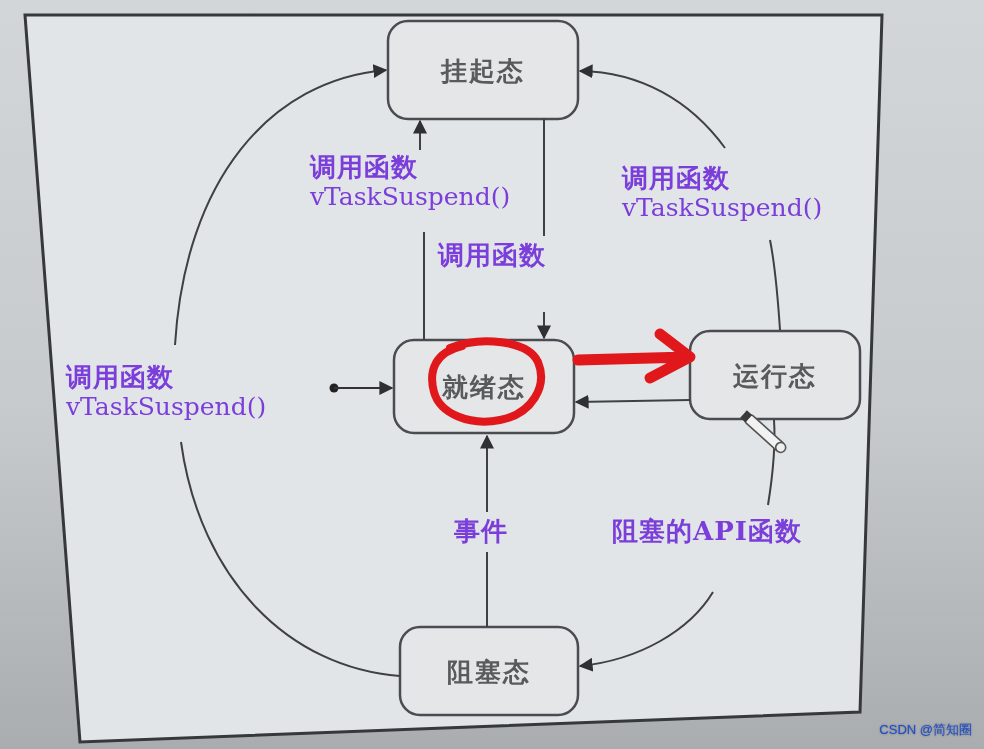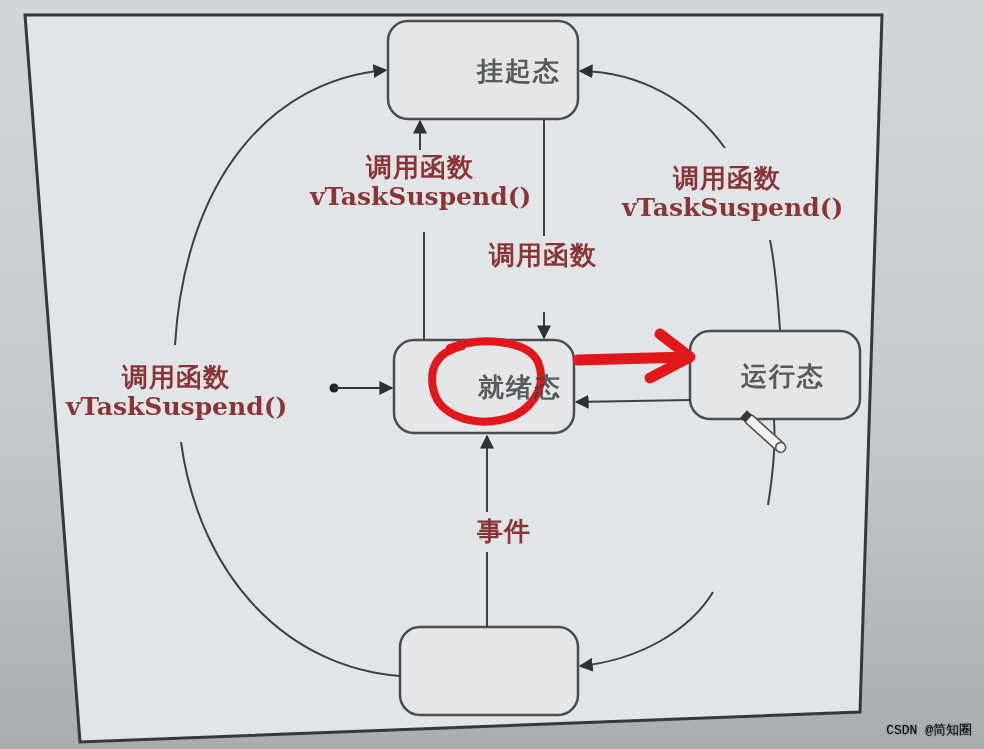--- a/index.html
+++ b/index.html
@@ -9,33 +9,33 @@
       font-family: "DejaVu Serif", "Liberation Serif", serif;
       position: relative;
     }
     .photo-bg {
       position: absolute; inset: 0;
       background: linear-gradient(180deg, #d2d6d9 0%, #c6cacd 55%, #a9adaf 100%);
     }
     .stage { position: absolute; left: 0; top: 0; width: 984px; height: 749px; }
     .stage svg { position: absolute; left: 0; top: 0; }
     .lbl {
-      position: absolute; color: #7f1d1d; font-size: 26px; line-height: 30px;
-      text-align: center; white-space: nowrap; font-weight: bold; letter-spacing: 1px;
+      position: absolute; color: #6d28d9; font-size: 26px; line-height: 30px;
+      white-space: nowrap; font-weight: bold; letter-spacing: 1px;
       opacity: 0.88;
     }
     .lbl .l1 { display: block; }
-    .lbl .l2 { display: block; font-weight: bold; font-size: 25px; letter-spacing: 0; }
+    .lbl .l2 { display: block; font-weight: normal; font-size: 25px; letter-spacing: 0; }
     .state-text {
       position: absolute; color: #404244; font-size: 26px; font-weight: bold;
-      letter-spacing: 2px; text-align: center; white-space: nowrap; opacity: 0.85; margin-left: 36px;
+      letter-spacing: 2px; text-align: center; white-space: nowrap; opacity: 0.85;
     }
     .watermark {
-      position: absolute; right: 12px; bottom: 10px; color: #000000;
-      font-family: Liberation Mono, monospace; font-size: 13px;
+      position: absolute; right: 12px; bottom: 10px; color: #1d4ed8;
+      font-family: Liberation Sans, sans-serif; font-size: 13px;
       text-shadow: 0 0 2px rgba(0,0,0,0.45);
     }
   </style>
 </head>
 <body>
 
 <div class="photo-bg"></div>
 
 <div class="stage">
   <svg width="984" height="749" viewBox="0 0 984 749">
@@ -80,37 +80,39 @@
 
     <g transform="translate(748,418) rotate(42)">
       <rect x="0" y="-5" width="44" height="10" rx="2" fill="#f2f2f2" stroke="#555" stroke-width="1.6"></rect>
       <rect x="-6" y="-5" width="7" height="10" fill="#3a3a3a"></rect>
       <circle cx="44" cy="0" r="5" fill="#eee" stroke="#555" stroke-width="1.6"></circle>
     </g>
   </svg>
 
   <div class="state-text" style="left:388px; top:54px; width:190px;">挂起态</div>
   <div class="state-text" style="left:394px; top:370px; width:180px;">就绪态</div>
-  <div class="state-text" style="left:662px; top:359px; width:170px;">运行态</div>
+  <div class="state-text" style="left:690px; top:359px; width:170px;">运行态</div>
+  <div class="state-text" style="left:400px; top:655px; width:178px;">阻塞态</div>
 
   <div class="lbl" style="left:310px; top:152px; width:220px;">
     <span class="l1">调用函数</span>
     <span class="l2">vTaskSuspend()</span>
   </div>
   <div class="lbl" style="left:438px; top:240px; width:210px;">
     <span class="l1">调用函数</span>
   </div>
   <div class="lbl" style="left:622px; top:163px; width:210px;">
     <span class="l1">调用函数</span>
     <span class="l2">vTaskSuspend()</span>
   </div>
   <div class="lbl" style="left:66px; top:362px; width:220px;">
     <span class="l1">调用函数</span>
     <span class="l2">vTaskSuspend()</span>
   </div>
   <div class="lbl" style="left:454px; top:516px; width:100px;">
     <span class="l1">事件</span>
   </div>
   <div class="lbl" style="left:612px; top:516px; width:220px;">
+    <span class="l1">阻塞的API函数</span>
   </div>
 </div>
 
 <div class="watermark">CSDN @简知圈</div>
 
 </body></html>

